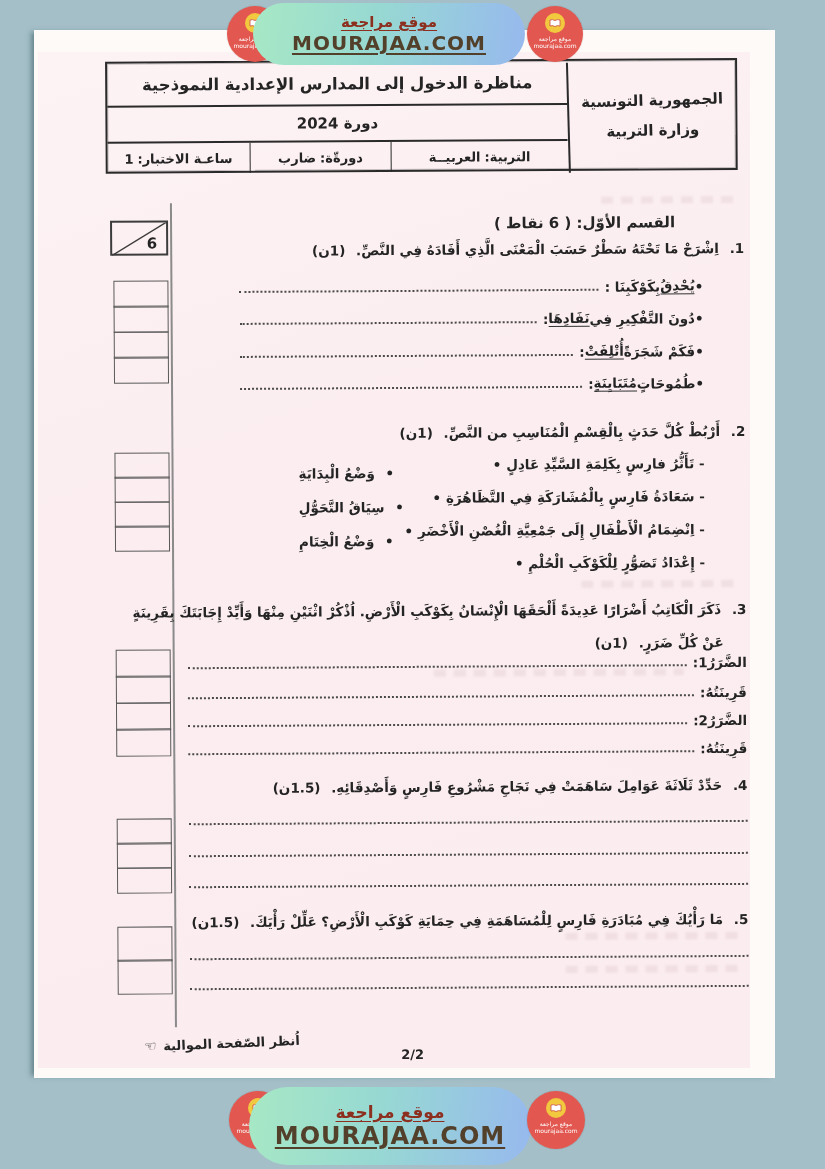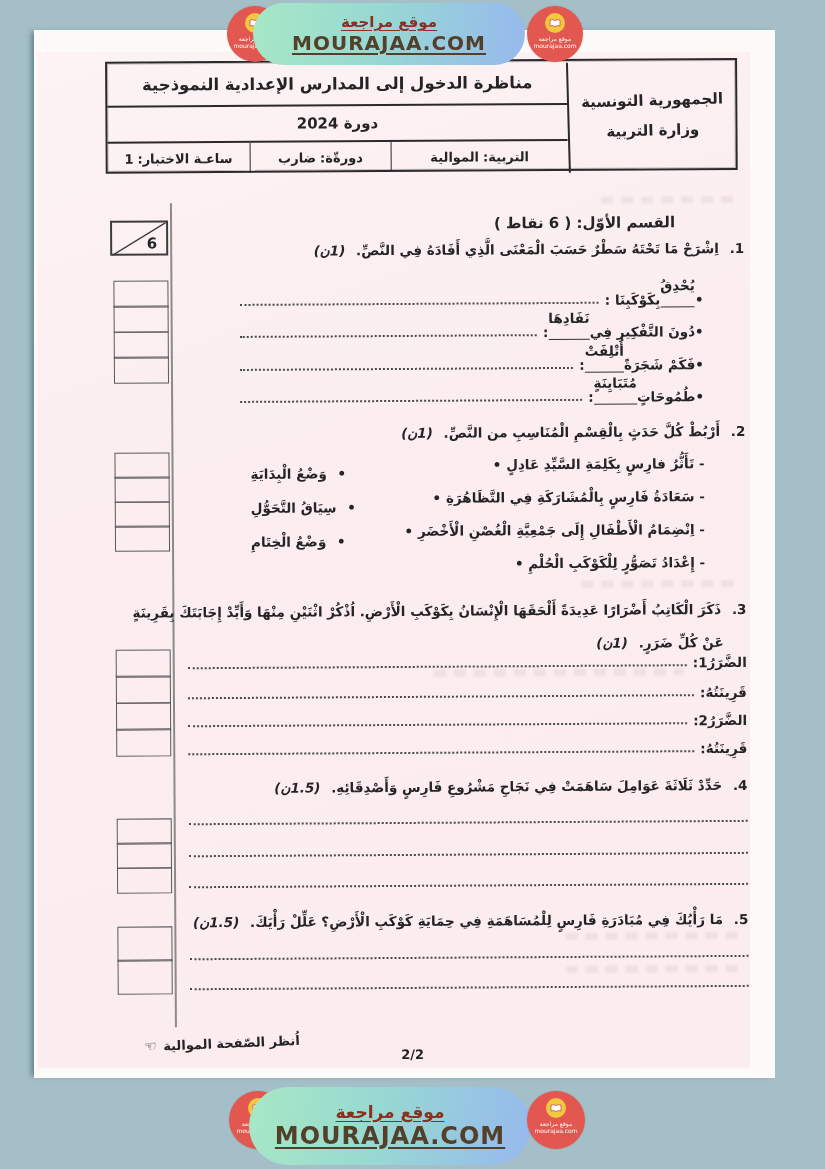--- a/index.html
+++ b/index.html
@@ -59,32 +59,32 @@
   .grp-b .box-cell { height:27px; } .grp-b { top:228px; }
   .grp-c .box-cell { height:26px; } .grp-c { top:400px; }
   .grp-d .box-cell { height:28px; } .grp-d { top:597px; }
   .grp-e .box-cell { height:26px; } .grp-e { top:766px; }
   .grp-f .box-cell { height:35px; } .grp-f { top:874px; }
 
   
   .rtl-line { position:absolute; direction:rtl; white-space:nowrap; font-size:13.5px; font-weight:600; }
   .sec-title { right:76px; top:163px; font-weight:900; font-size:15px; }
   .q-num { font-weight:800; margin-inline-end:6px; }
-  .q-score { margin-inline-start:6px;font-style:italic; }
-  .uword { border-bottom:1.5px solid #333; padding-bottom:13px; }
+  .q-score { margin-inline-start:6px; }
+  .uword { border-bottom:1.5px solid #333; padding-bottom:0; }
 
   .flex-row { position:absolute; display:flex; direction:rtl; align-items:flex-end;
     font-size:13.5px; font-weight:600; white-space:nowrap; }
   .fill-dots { flex:1; border-bottom:2px dotted #4a4a4a; margin-bottom:4px; margin-inline-start:6px; }
   .b-bullet { margin-inline-end:0; margin-inline-start:10px; }
   .answer-line { position:absolute; left:146px; right:7px; border-bottom:2px dotted #4a4a4a; height:2px; }
 
   .e-row .dash { margin-inline-end:0; margin-inline-start:10px; font-weight:700; }
   .e-row .conn { margin-inline-start:0; margin-inline-end:10px; }
-  .s-row { font-weight:700; }
+  .s-row { font-weight:700;margin-left:48px; }
   .s-row .conn { margin-inline-end:6px; }
 
   .footer-note { position:absolute; left:100px; top:982px; direction:rtl; font-size:13px;
     font-weight:800; transform:rotate(-2deg); white-space:nowrap; }
   .hand { margin-inline-start:2px; font-size:14px; }
   .page-num { position:absolute; left:357px; top:995px; font-size:13px; font-weight:800; direction:ltr; }
 
   
   .bleed { position:absolute; height:7px; filter:blur(1.2px); opacity:.5; border-radius:2px;
     background:repeating-linear-gradient(90deg, rgba(150,110,122,0.22) 0 12px, transparent 12px 20px); }
@@ -101,21 +101,21 @@
         <div class="exam-table">
           <div class="cell cell-authority">
             <span>الجمهورية التونسية</span>
             <span>وزارة التربية</span>
           </div>
           <div class="cell cell-title">مناظرة الدخول إلى المدارس الإعدادية النموذجية</div>
           <div class="cell cell-session">دورة 2024</div>
           <div class="cell-row3">
             <div class="cell cell-sub">
               <span>التربية:</span>
-              <span class="cell-value">الموالية</span>
+              <span class="cell-value">العربيــة</span>
             </div>
             <div class="cell cell-sub">
               <span>دورةّة:</span>
               <span class="cell-value">ضارب</span>
             </div>
             <div class="cell">
               <span>ساعـة الاختبار:</span>
               <span class="cell-value">1</span>
             </div>
           </div>

